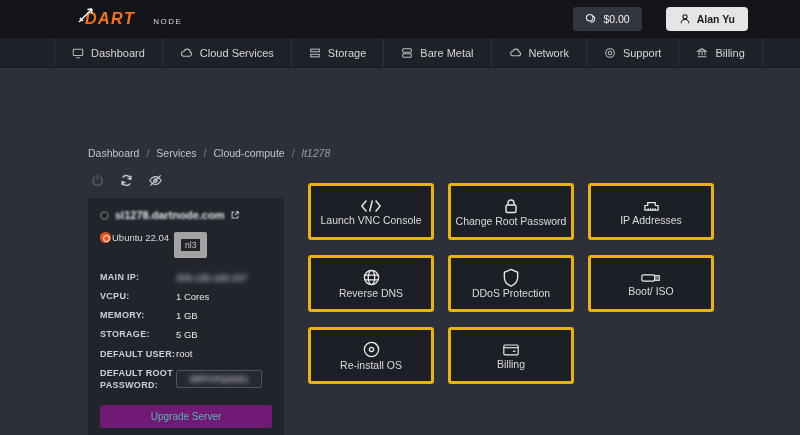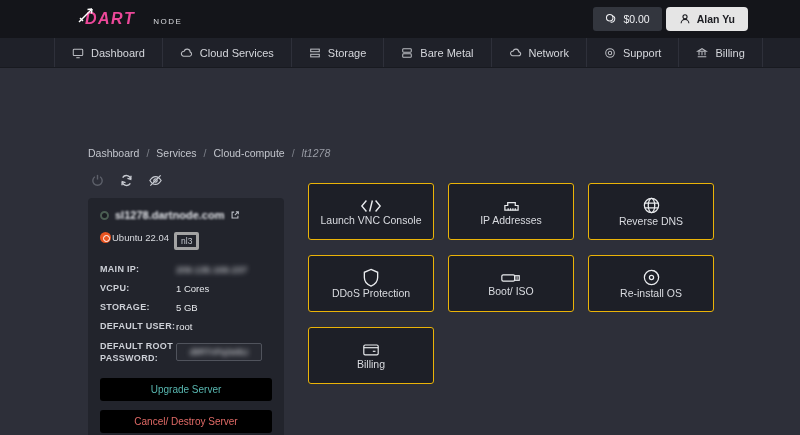--- a/index.html
+++ b/index.html
@@ -4,23 +4,23 @@
 <style>
   * { margin:0; padding:0; box-sizing:border-box; }
   html,body { width:800px; height:435px; overflow:hidden; }
   body { background:#2d2f39; font-family:"Liberation Sans", sans-serif; color:#e8eaee; }
 
   
   .topbar { height:38px; background:#14151a; display:flex; align-items:center;
             justify-content:space-between; padding:0 52px 0 85px; }
   .brand { display:flex; align-items:baseline; position:relative; cursor:pointer; }
   .brand-arrow { position:absolute; left:-9px; top:-5px; }
-  .brand-main { font-size:16px; font-weight:700; letter-spacing:1.5px; color:#ec4899; font-style:italic; }
+  .brand-main { font-size:16px; font-weight:700; letter-spacing:1.5px; color:#f97316; font-style:italic; }
   .brand-sub { font-size:8px; font-weight:400; letter-spacing:1.5px; color:#d8dade; margin-left:2px;padding-left:16px; }
-  .topbar-right { display:flex; gap:4px; align-items:flex-start; }
+  .topbar-right { display:flex; gap:24px; align-items:flex-start; }
   .btn-balance { display:flex; align-items:center; gap:6px; background:#33363e; color:#f0f1f4;
                  border:none; border-radius:3px; padding:6px 12px; font-size:10.5px; cursor:pointer;
                  font-family:inherit; }
   .btn-user { display:flex; align-items:center; gap:6px; background:#e5e5e5; color:#1b1c21;
               border:none; border-radius:4px; padding:6px 13px; font-size:10.5px; font-weight:700;
               cursor:pointer; font-family:inherit; }
 
   
   .nav { height:30px; background:#1f2129; display:flex; padding-left:54px; border-bottom:1px solid #181a20; }
   .nav-item { display:flex; align-items:center; gap:7px; padding:0 17px; font-size:11px;
@@ -46,39 +46,39 @@
                  border-radius:4px; padding:11px 12px 12px; }
   .host-row { display:flex; align-items:center; gap:6px; margin-bottom:11px; cursor:pointer; }
   .status-ring { width:9px; height:9px; border-radius:50%; border:2px solid #4a5d52; background:#1a1c22; }
   .hostname { font-size:11px; font-weight:700; color:#dfe1e6; filter:blur(1.1px); }
   .ext-link { color:#b9bcc4; }
   .os-row { display:flex; align-items:flex-start; gap:1px; margin-bottom:13px; }
   .ubuntu-dot { width:11px; height:11px; border-radius:50%; background:#e95420; position:relative; }
   .ubuntu-dot::after { content:""; position:absolute; left:3px; top:3px; width:5px; height:5px;
                        border-radius:50%; border:1px solid #fff; }
   .os-name { font-size:9.5px; color:#d9dbe0; }
-  .os-badge { font-size:8.5px; color:#c4c7ce; border:3px solid #a3a3a3; border-radius:2px;
+  .os-badge { font-size:8.5px; color:#c4c7ce; border:7px solid #a3a3a3; border-radius:2px;
               padding:1px 4px; margin-left:4px; }
   .kv { display:flex; align-items:center; margin-bottom:7px; }
   .kv-label { width:76px; font-size:9px; font-weight:700; letter-spacing:.3px; color:#cdd0d7;
               line-height:1.35; }
   .kv-value { font-size:9.5px; color:#e6e8ec; }
   .masked { filter:blur(2.6px); }
   .pw-box { width:86px; height:18px; border:1px solid #50535c; border-radius:2px; background:#272931;
             display:flex; align-items:center; justify-content:center; overflow:hidden; }
   .pw-box .kv-value { font-size:8.5px; }
-  .srv-btn { display:block; width:100%; height:23px; border:none; border-radius:3px; background:#000000;
+  .srv-btn { display:block; width:100%; height:23px; border:none; border-radius:3px; background:#701a75;
              font-size:10px; font-family:inherit; cursor:pointer; margin-top:9px; }
   .srv-btn.upgrade { color:#58b7b0; margin-top:14px; }
   .srv-btn.destroy { color:#e06a66; }
 
   
   .grid { position:absolute; left:308px; top:115px; width:406px; display:grid;
           grid-template-columns:repeat(3,126px); grid-auto-rows:57px; column-gap:14px; row-gap:15px; }
-  .action-card { background:#1d1f27; border:1px solid #eab308; border-radius:3px; display:flex;
+  .action-card { background:#1d1f27; border:3px solid #eab308; border-radius:3px; display:flex;
                  flex-direction:column; align-items:center; justify-content:center; gap:0;
                  cursor:pointer; color:#e3e5e9; }
   .action-card svg { color:#e9ebee; }
   .action-label { font-size:10.5px; color:#d9dbe0; }
 </style>
 </head>
 <body>
 
 <div class="topbar">
   <div class="brand">
@@ -214,20 +214,24 @@
 
     <div class="kv">
       <span class="kv-label">MAIN IP:</span>
       <span class="kv-value masked">209.135.169.237</span>
     </div>
     <div class="kv">
       <span class="kv-label">VCPU:</span>
       <span class="kv-value">1 Cores</span>
     </div>
     <div class="kv">
+      <span class="kv-label">MEMORY:</span>
+      <span class="kv-value">1 GB</span>
+    </div>
+    <div class="kv">
       <span class="kv-label">STORAGE:</span>
       <span class="kv-value">5 GB</span>
     </div>
     <div class="kv">
       <span class="kv-label">DEFAULT USER:</span>
       <span class="kv-value">root</span>
     </div>
     <div class="kv">
       <span class="kv-label">DEFAULT ROOT PASSWORD:</span>
       <span class="pw-box">
@@ -242,20 +246,27 @@
   <div class="grid">
     <div class="action-card">
       <svg width="22" height="16" viewBox="0 0 24 16" fill="none" stroke="currentColor" stroke-width="1.5">
           <polyline points="7,2 2,8 7,14"></polyline>
           <polyline points="17,2 22,8 17,14"></polyline>
           <line x1="13.5" y1="2" x2="10.5" y2="14"></line>
         </svg>
       <span class="action-label">Launch VNC Console</span>
     </div>
     <div class="action-card">
+      <svg width="18" height="18" viewBox="0 0 18 18" fill="none" stroke="currentColor" stroke-width="1.4">
+          <rect x="4" y="8" width="10" height="7.5" rx="1.5"></rect>
+          <path d="M6 8 V6 a3 3 0 0 1 6 0 v2"></path>
+        </svg>
+      <span class="action-label">Change Root Password</span>
+    </div>
+    <div class="action-card">
       <svg width="19" height="17" viewBox="0 0 20 18" fill="none" stroke="currentColor" stroke-width="1.3">
           <path d="M3 14 v-5 h3 V6 h8 v3 h3 v5 z"></path>
           <path d="M6.5 14 v-2 M9 14 v-2 M11.5 14 v-2 M14 14 v-2"></path>
         </svg>
       <span class="action-label">IP Addresses</span>
     </div>
     <div class="action-card">
       <svg width="19" height="19" viewBox="0 0 20 20" fill="none" stroke="currentColor" stroke-width="1.3">
           <circle cx="10" cy="10" r="7.5"></circle>
           <ellipse cx="10" cy="10" rx="3.4" ry="7.5"></ellipse>

